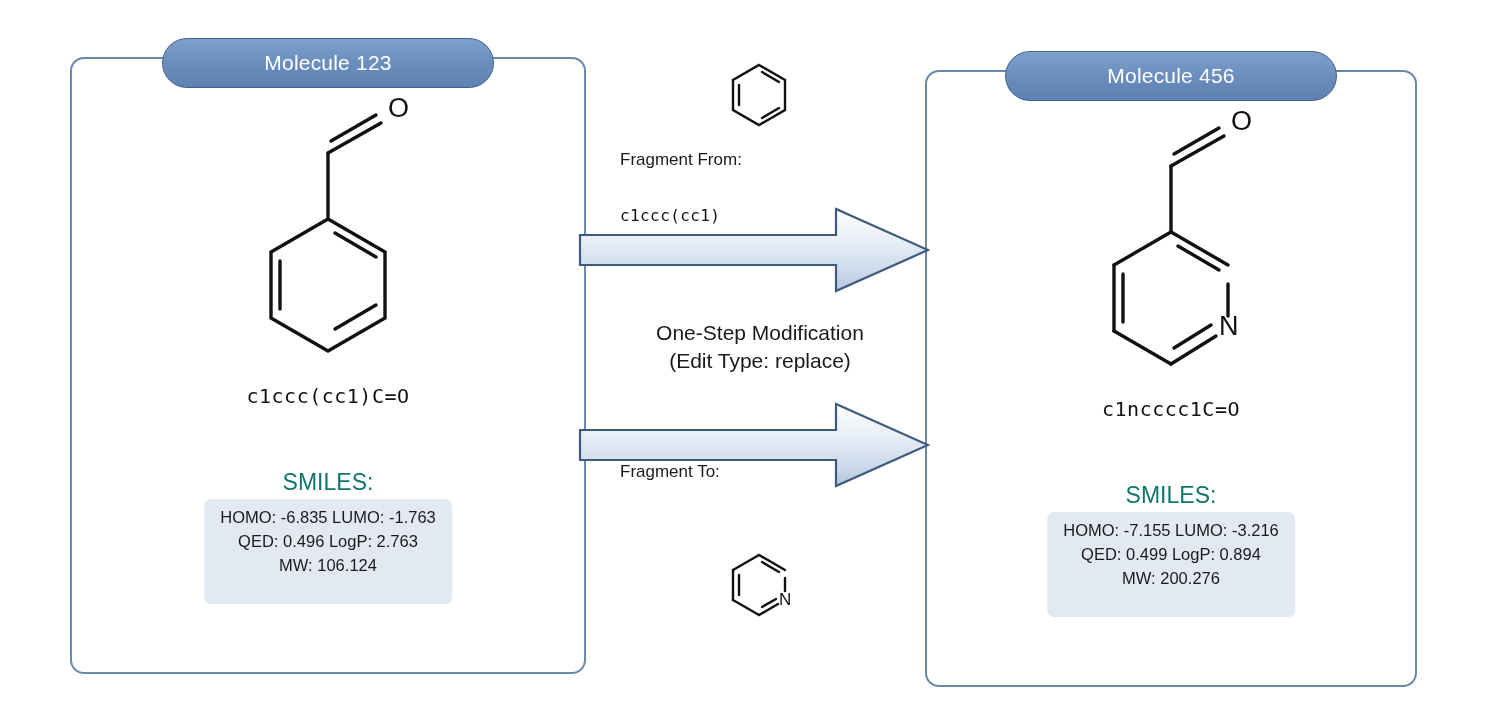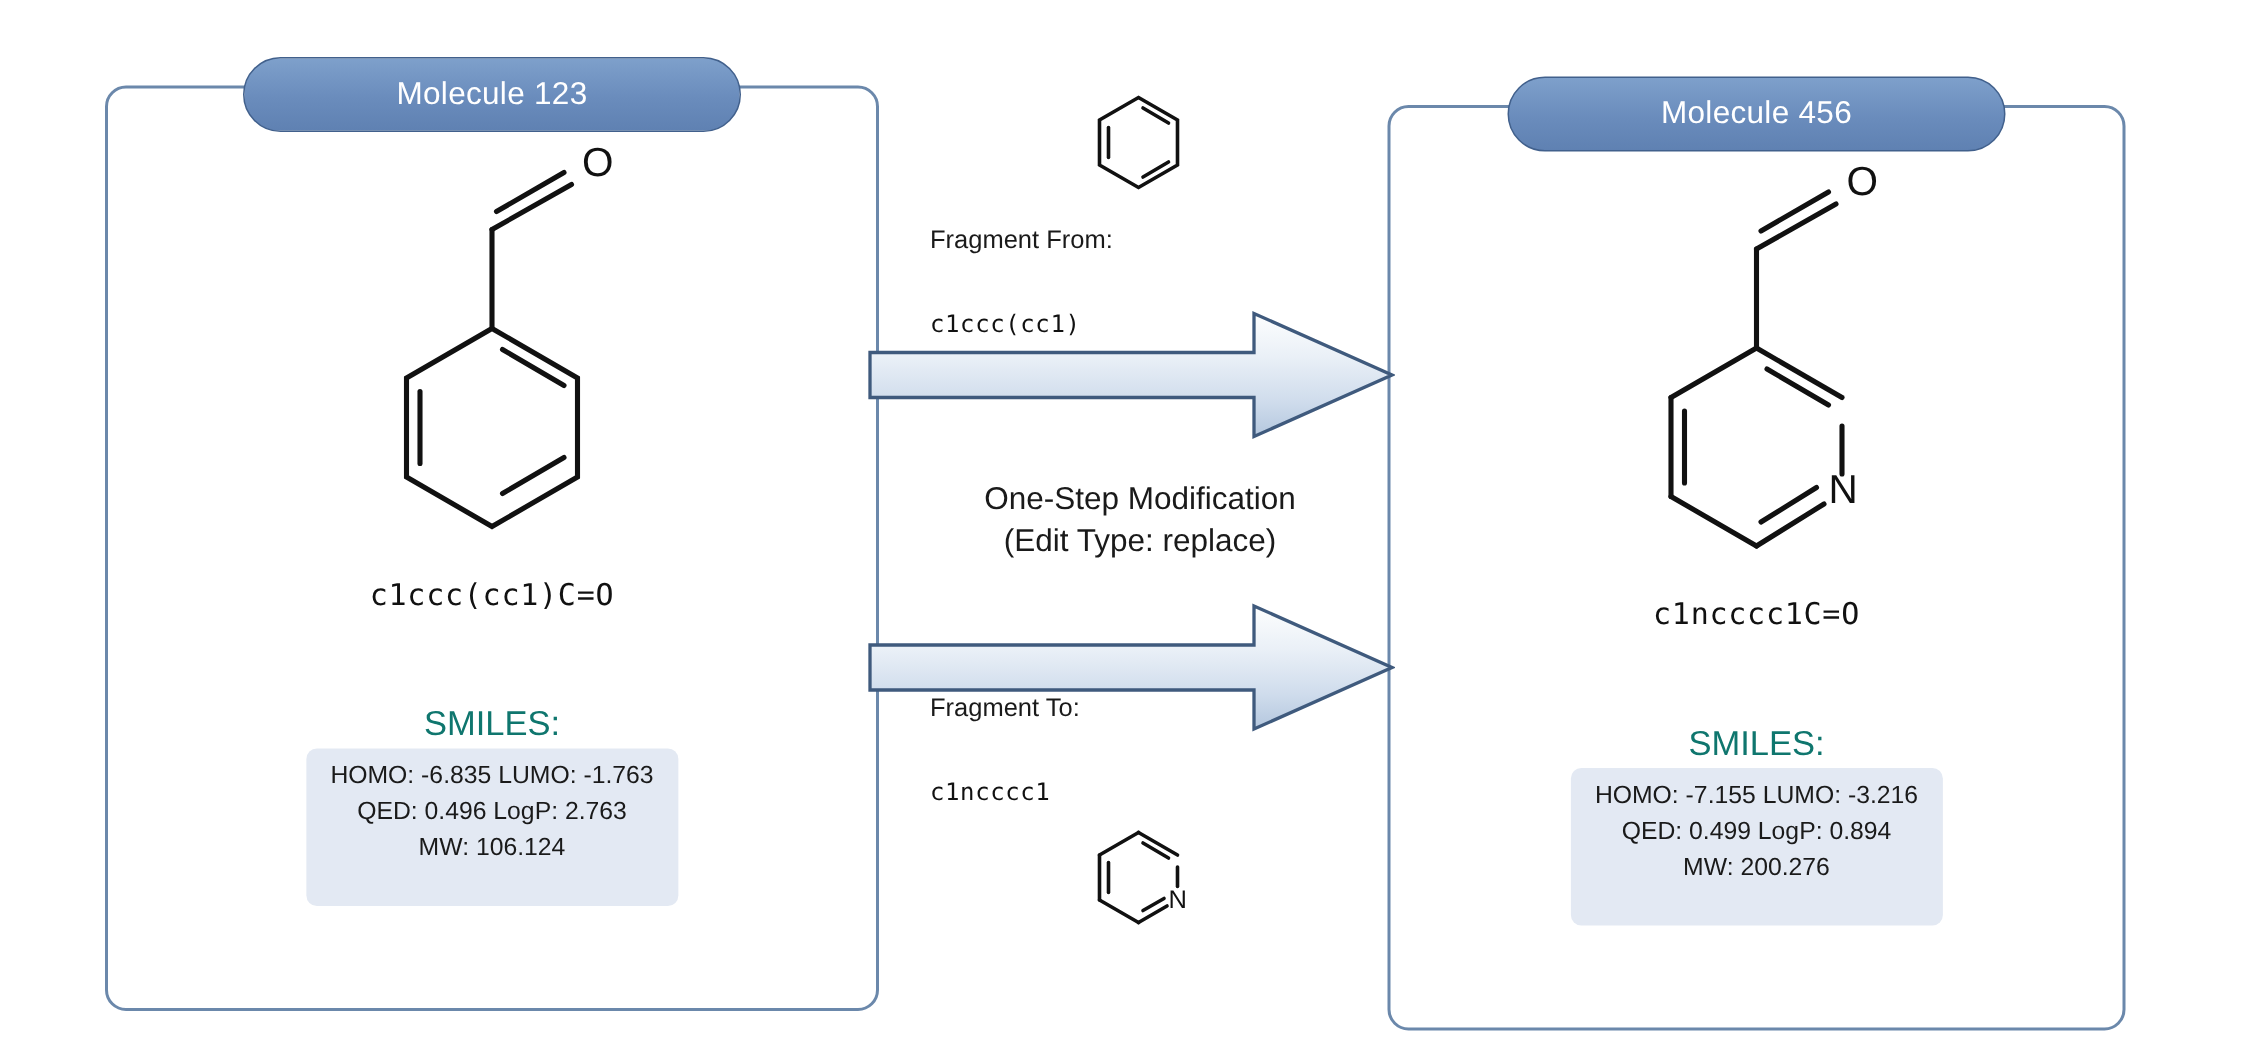--- a/index.html
+++ b/index.html
@@ -251,21 +251,20 @@
         <stop offset="72%" stop-color="#cfdcec"></stop>
         <stop offset="100%" stop-color="#b4c7de"></stop>
       </linearGradient>
     </defs>
     <path d="M2 30 L258 30 L258 4 L350 45 L258 86 L258 60 L2 60 Z" fill="url(#arrGradBot)" stroke="#3f5a7d" stroke-width="2.2" stroke-linejoin="miter"></path>
   </svg>
 </div>
 
 <div id="frag-to-text" class="center-frag">
   <div class="frag-label">Fragment To:</div>
-  <div class="frag-smiles">c1ncccc1</div>
 </div>
 
 <div id="frag-to-struct">
   <svg width="70" height="80" viewBox="0 0 70 80" aria-hidden="true">
     <g fill="none" stroke="#111111" stroke-width="2.4" stroke-linecap="round">
       <path d="M35 10 L61 25"></path>
       <path d="M61 33 L61 46"></path>
       <path d="M54 59 L35 70"></path>
       <path d="M35 70 L9 55"></path>
       <path d="M9 55 L9 25"></path>

